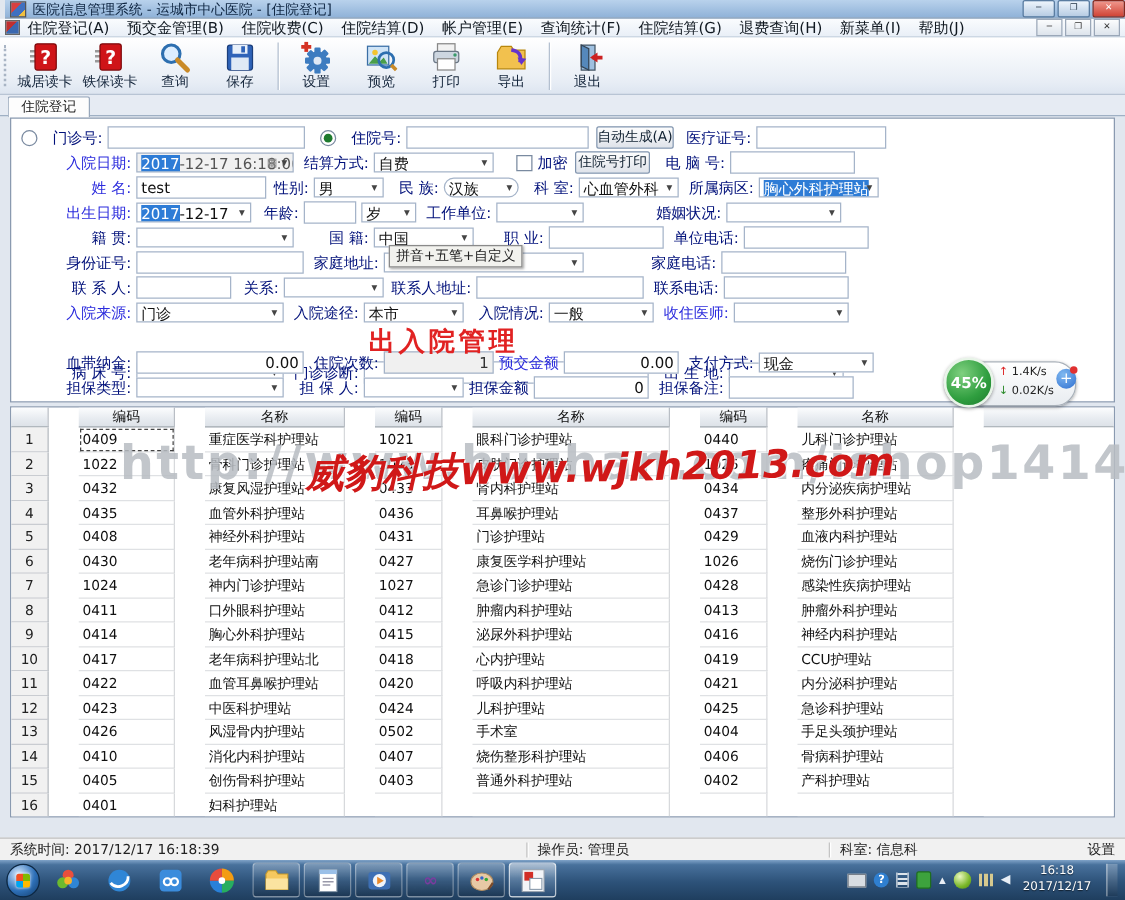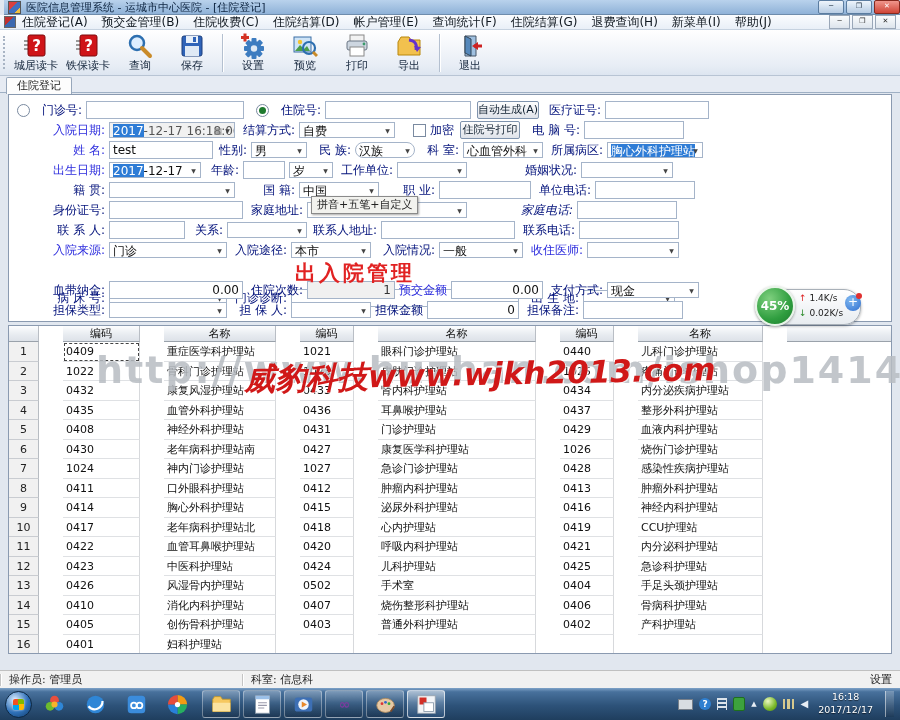--- a/index.html
+++ b/index.html
@@ -349,21 +349,21 @@
           <div class="f-select" style="width: 80px;"><span class="f-val">中国</span><span class="f-arrow">▼</span></div>
           <span class="f-label" style="width: 52px;">职  业:</span>
           <div class="f-input" style="width: 84px;"></div>
           <span class="f-label" style="width: 56px;">单位电话:</span>
           <div class="f-input" style="width: 92px;"></div>
         </div><div class="form-row" style="top: 106px;">
           <span class="f-label" style="width: 88px;">身份证号:</span>
           <div class="f-input" style="width: 126px;"></div>
           <span class="f-label" style="width: 56px;">家庭地址:</span>
           <div class="f-select" style="width: 160px;"><span class="f-val"></span><span class="f-arrow">▼</span></div>
-          <span class="f-label" style="width: 56px; margin-left: 46px; font-style: italic;">家庭电话:</span>
+          <span class="f-label" style="width: 56px; margin-left: 46px;">家庭电话:</span>
           <div class="f-input" style="width: 92px;"></div>
         </div><div class="form-row" style="top: 126px;">
           <span class="f-label" style="width: 88px;">联 系 人:</span>
           <div class="f-input" style="width: 68px;"></div>
           <span class="f-label" style="width: 34px;">关系:</span>
           <div class="f-select" style="width: 80px;"><span class="f-val"></span><span class="f-arrow">▼</span></div>
           <span class="f-label" style="width: 66px;">联系人地址:</span>
           <div class="f-input" style="width: 126px;"></div>
           <span class="f-label" style="width: 56px;">联系电话:</span>
           <div class="f-input" style="width: 92px;"></div>
@@ -587,20 +587,21 @@
     <span class="net-circle">45%</span>
     <span class="net-lines">
       <span style="display:block;"><span class="net-up">↑</span> <span>1.4K/s</span></span>
       <span style="display:block;"><span class="net-down">↓</span> <span>0.02K/s</span></span>
     </span>
     <span class="net-plus">+</span>
     <span class="net-dot"></span>
   </div>
 
   <div class="statusbar">
+    <span class="sb-seg" style="width:405px;">系统时间: 2017/12/17 16:18:39</span>
     <span class="sb-div"></span>
     <span class="sb-seg" style="width:225px;border-radius:6px;">操作员: 管理员</span>
     <span class="sb-div"></span>
     <span class="sb-seg" style="flex:1;">科室: 信息科</span>
     <span class="sb-seg">设置</span>
   </div>
 
   <div class="taskbar">
     <span id="taskbar-icons" style="display:flex;align-items:center;">
         <div class="tk-orb"></div>

